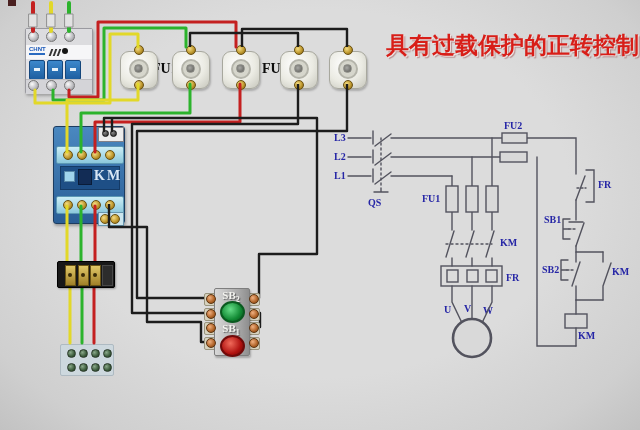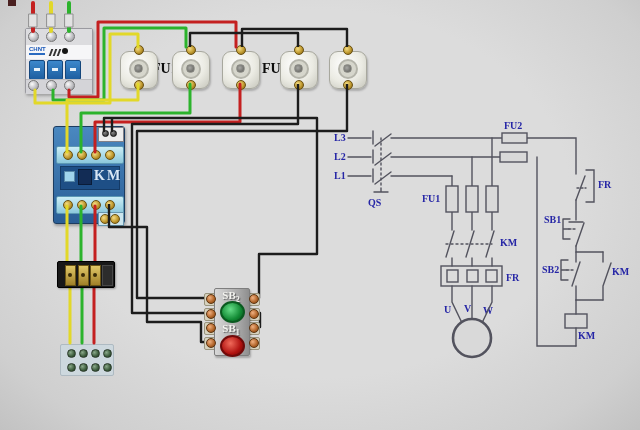--- a/index.html
+++ b/index.html
@@ -320,14 +320,15 @@
   <span class="slabel" style="left:544px;top:214px">SB1</span>
   <span class="slabel" style="left:542px;top:264px">SB2</span>
   <span class="slabel" style="left:612px;top:266px">KM</span>
   <span class="slabel" style="left:578px;top:330px">KM</span>
   <span class="slabel" style="left:444px;top:304px">U</span>
   <span class="slabel" style="left:464px;top:303px">V</span>
   <span class="slabel" style="left:483px;top:305px">W</span>
   <span class="slabel" style="left:467px;top:326px;font-size:13px;color:#222">M</span>
   <span class="slabel" style="left:463px;top:340px;font-size:11px;color:#222">3~</span>
 
+  <span id="title" class="abs">具有过载保护的正转控制</span>
 
 </div>
 
 </body></html>

